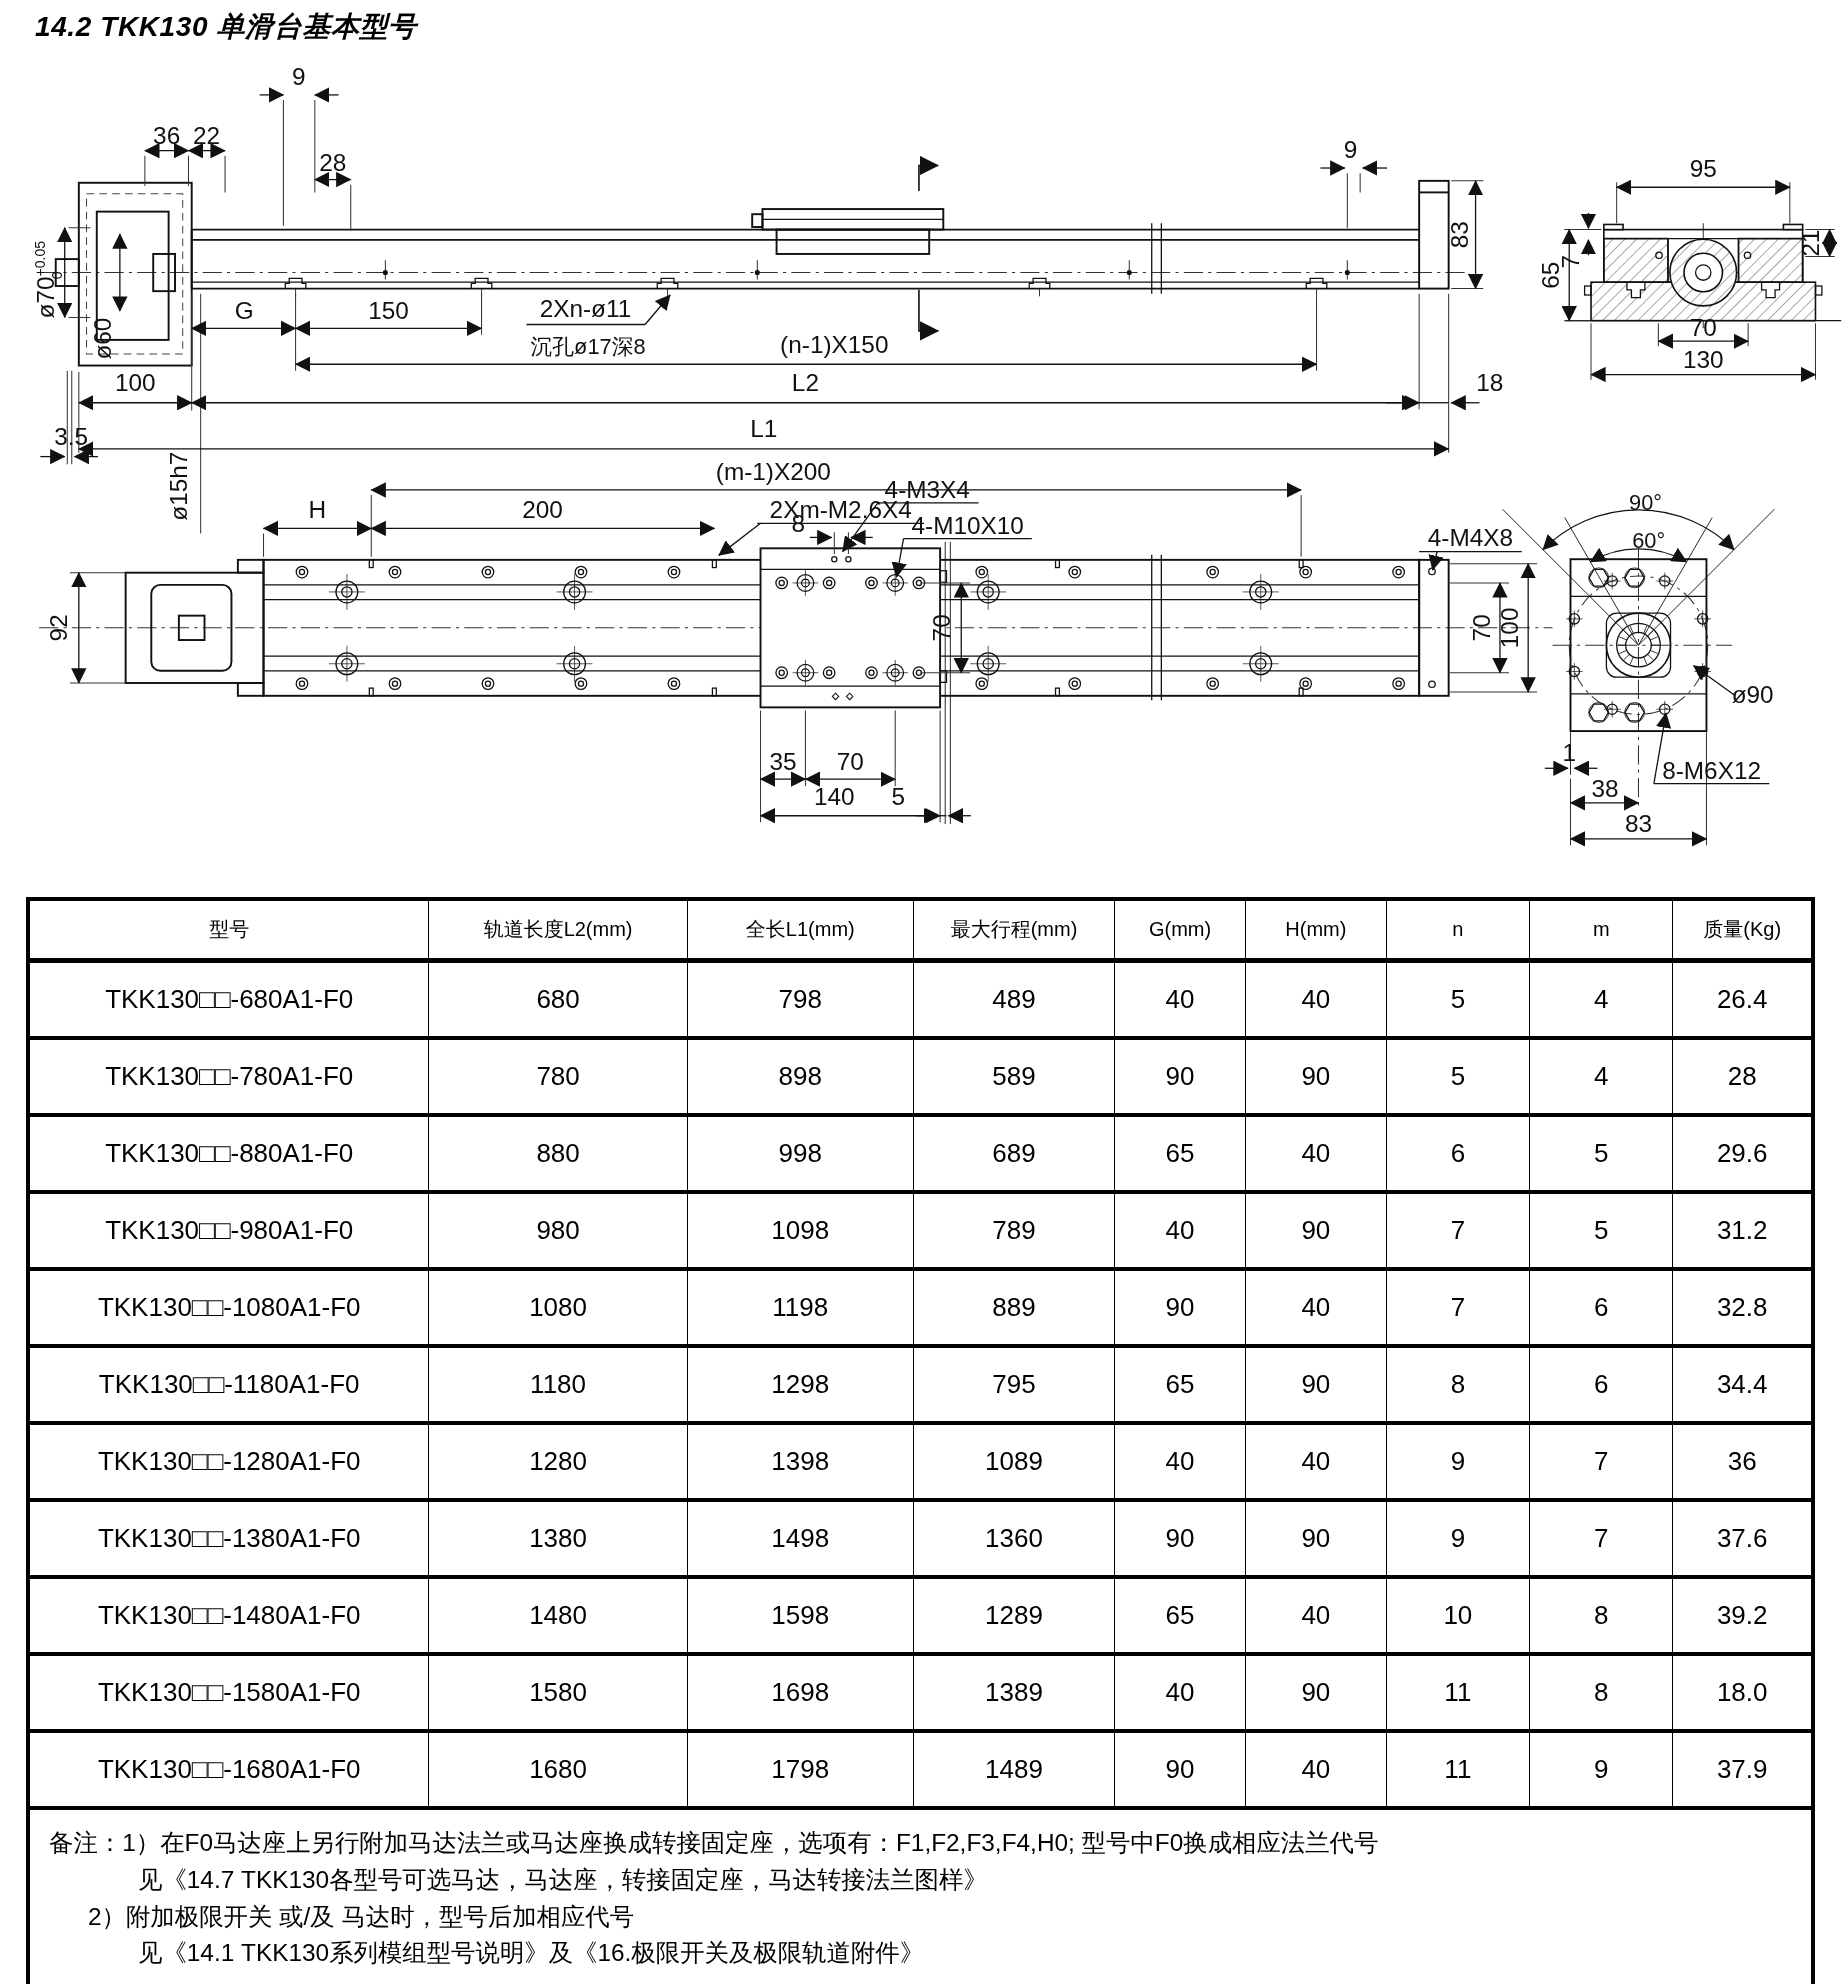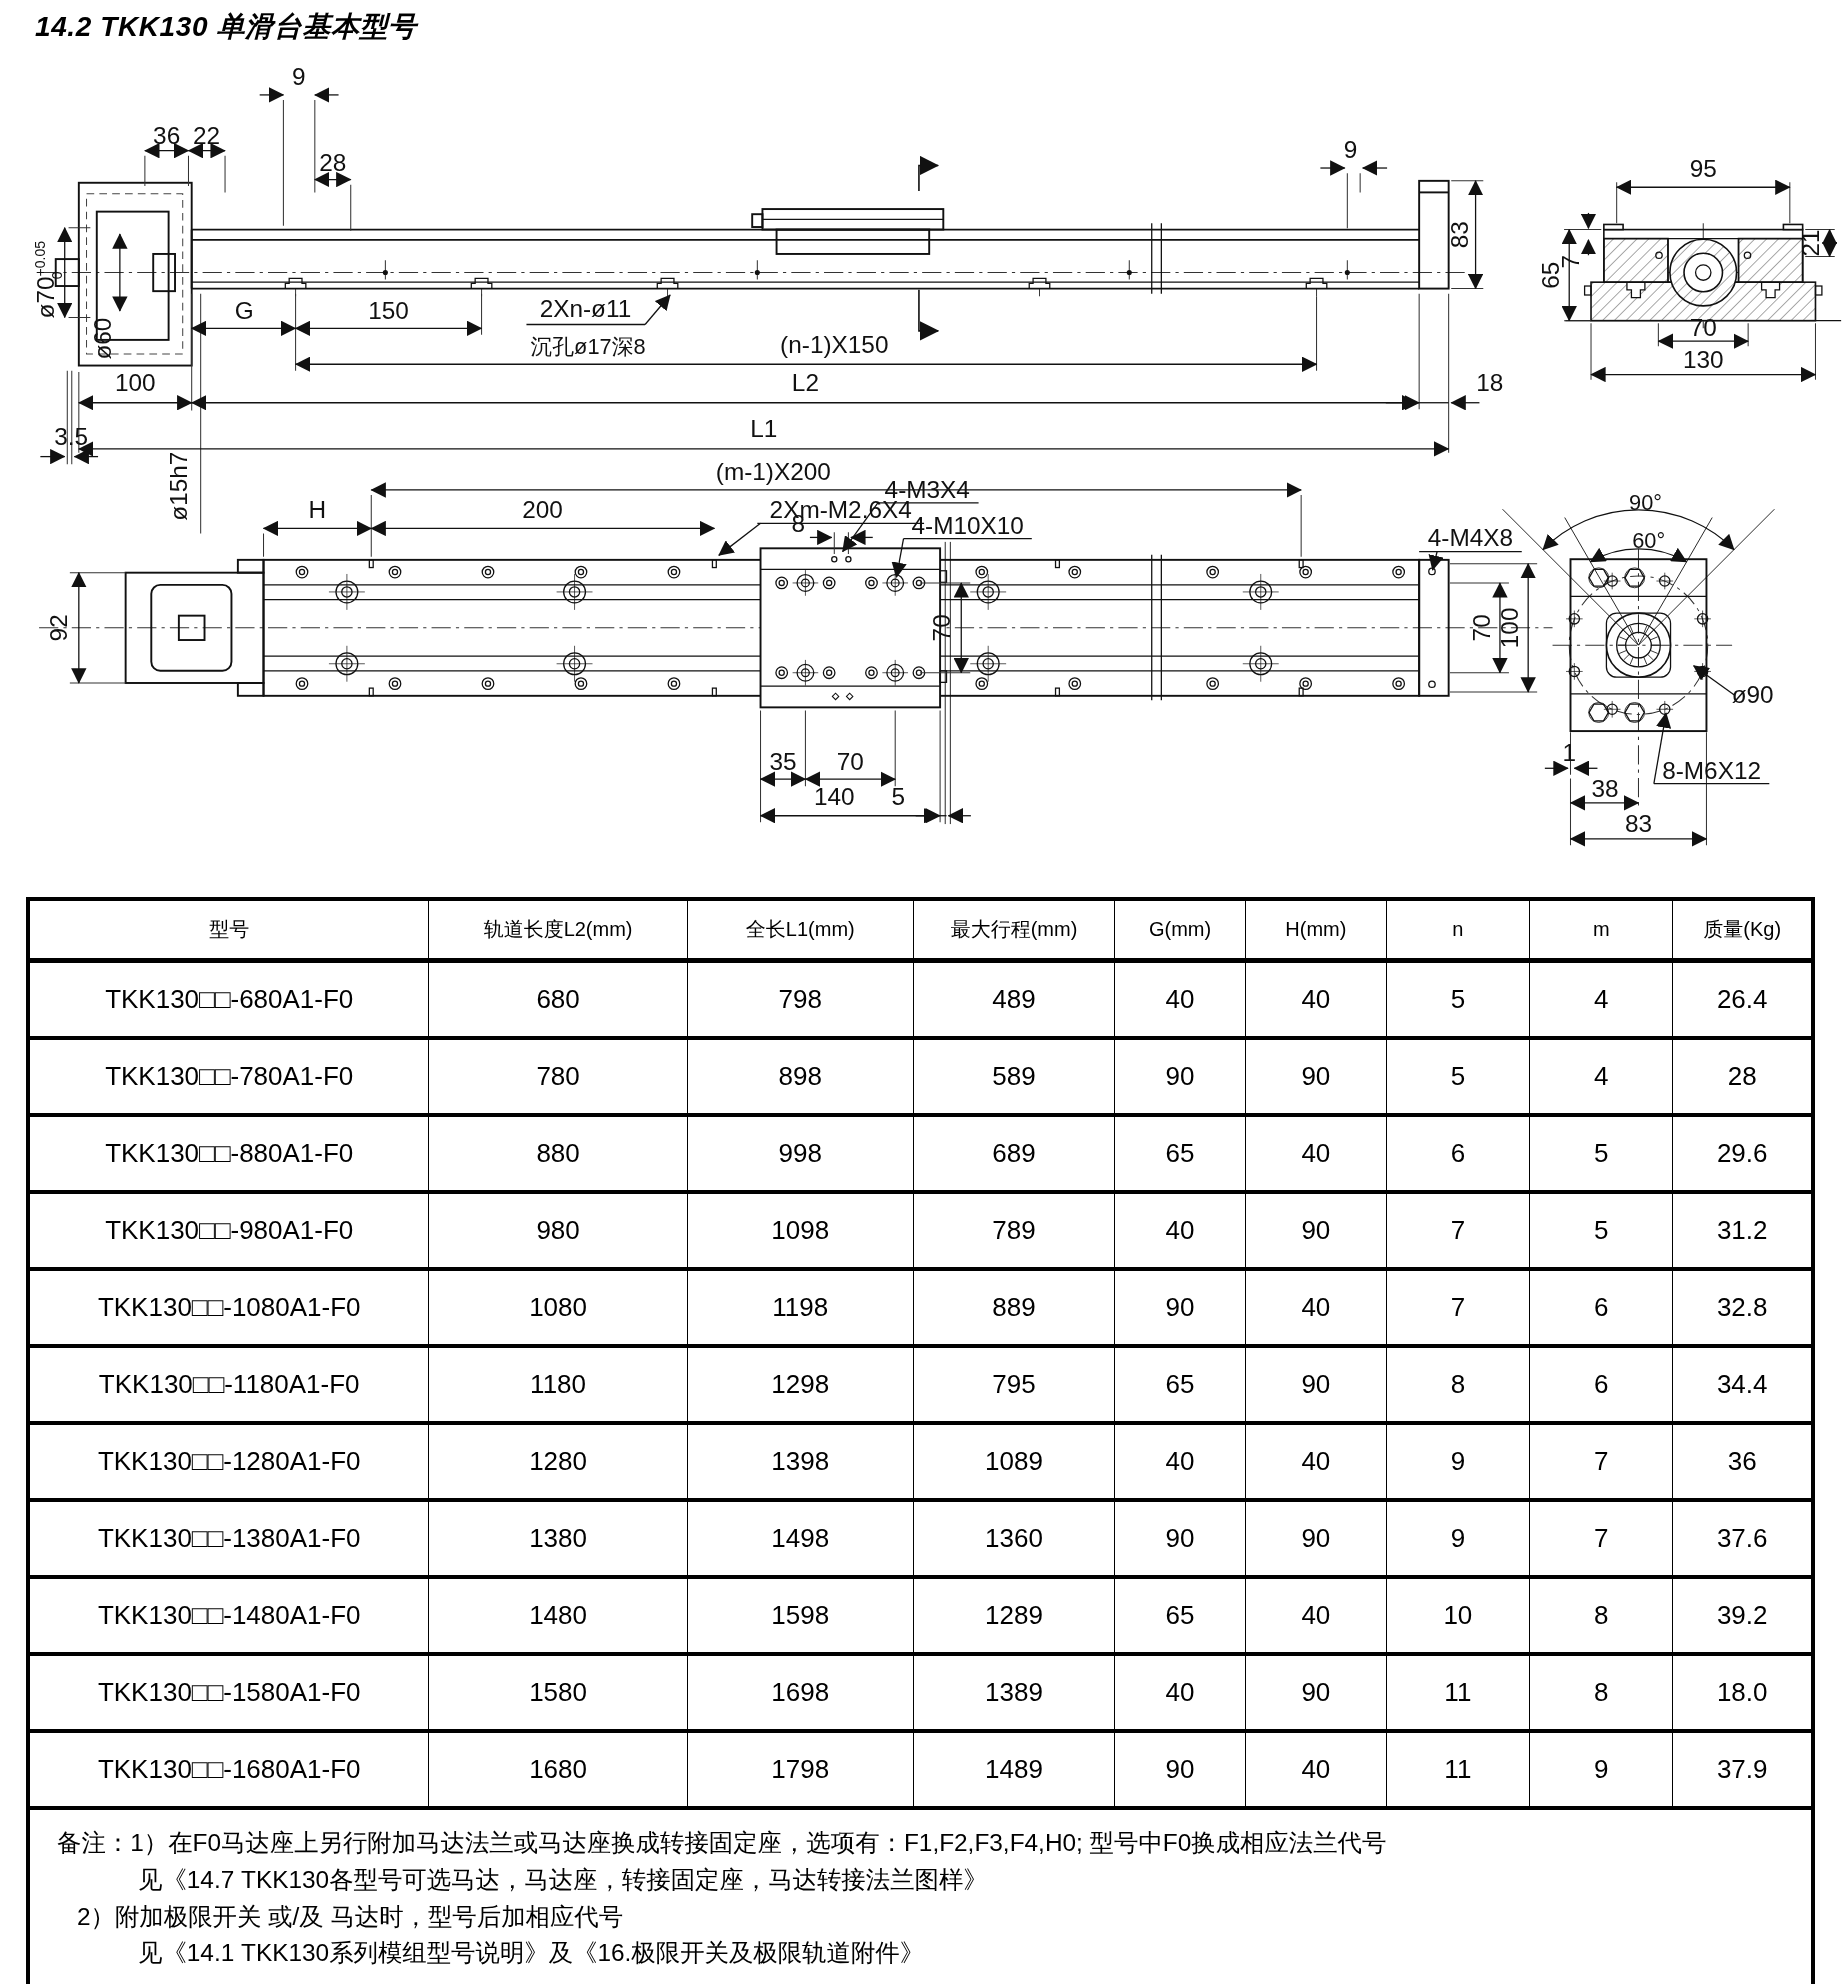--- a/index.html
+++ b/index.html
@@ -10,21 +10,21 @@
   svg text{font-family:"Liberation Sans", sans-serif;fill:#111;}
   .tablewrap{position:absolute;left:26px;top:897px;width:1789px;border:4.5px solid #000;box-sizing:border-box;background:#fff;}
   table.spec{width:100%;border-collapse:collapse;table-layout:fixed;}
   table.spec th{height:55px;border-bottom:5.1px solid #000;border-left:1.9px solid #000;
       font-size:20px;font-weight:normal;text-align:center;vertical-align:middle;}
   table.spec td{height:71px;border-bottom:4.5px solid #000;border-left:1.9px solid #000;
       font-size:26px;text-align:center;vertical-align:middle;}
   table.spec th:first-child, table.spec td:first-child{border-left:none;}
   .notes{padding:15.4px 19px 16.7px 19px;font-size:24.4px;line-height:1.5;}
   .notes div{white-space:nowrap;}
-  .ind0{margin-left:8px;} .ind1{margin-left:28px;} .ind2{margin-left:89px;}
+  .ind0{margin-left:0;} .ind1{margin-left:39px;} .ind2{margin-left:89px;}
 </style>
 </head>
 <body>
 
 <div class="page">
 
   <div class="title">14.2 TKK130 单滑台基本型号</div>
 
   <svg class="drawing" width="1843" height="885" viewBox="0 0 2872 1380">
     <defs>

